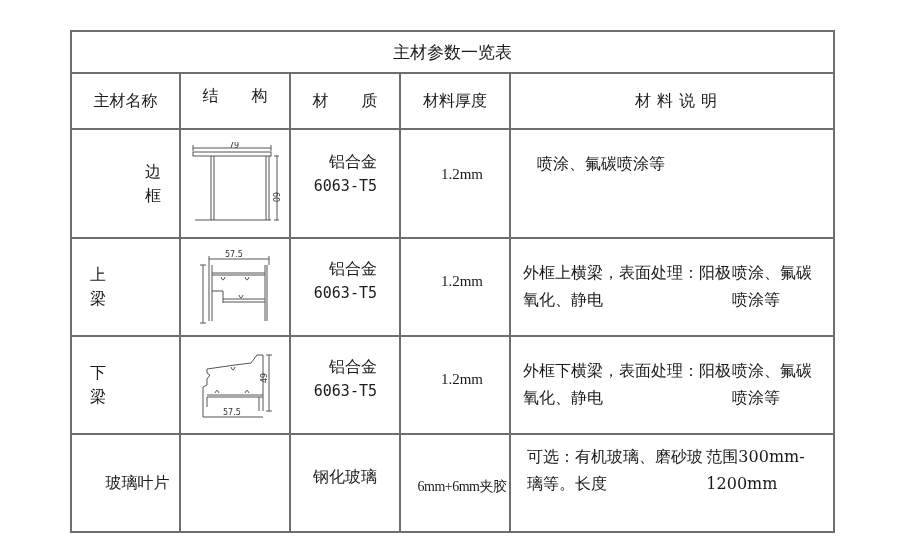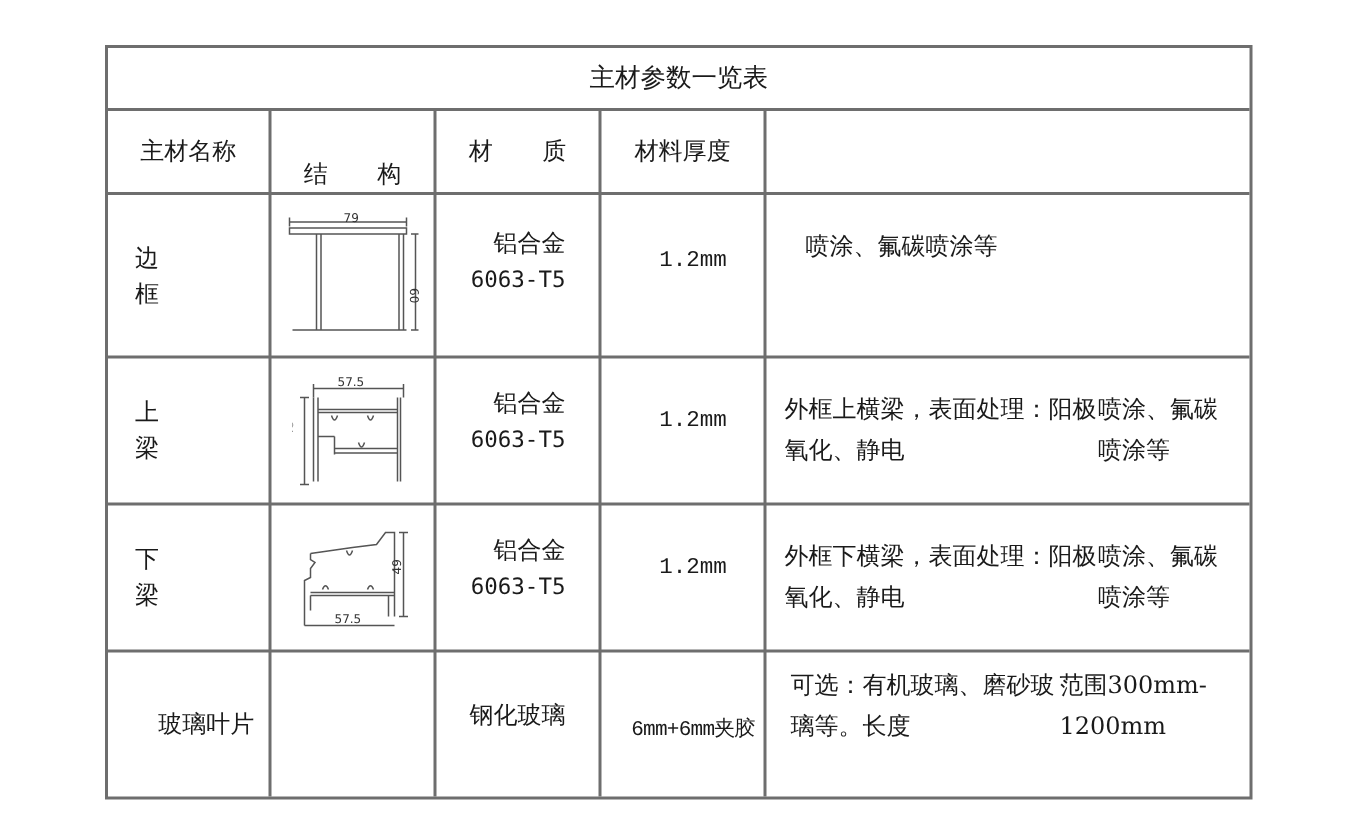--- a/index.html
+++ b/index.html
@@ -8,21 +8,21 @@
   .tbl { position: absolute; left: 70px; top: 30px; width: 765px; height: 503px;
          border: 2px solid #6e6e6e; box-sizing: border-box; }
   .hline { position: absolute; left: 0; right: 0; height: 2px; background: #6e6e6e; }
   .vline { position: absolute; width: 2px; background: #6e6e6e; }
   .cell { position: absolute; display: flex; align-items: center; justify-content: center;
           box-sizing: border-box; font-size: 16px; line-height: 24px; }
   .title { font-size: 17px; }
   .spaced { letter-spacing: 14px; padding-left: 14px; }
   .mat { flex-direction: column; align-items: flex-end; padding-right: 22px; font-size: 16px; line-height: 24px; }
   .mat .code { font-family: "DejaVu Sans Mono", "Liberation Mono", monospace; font-size: 15px; }
-  .thick { font-family: Liberation Mono, monospace; font-size: 15px; padding-left: 14px; }
+  .thick { font-family: Liberation Serif, serif; font-size: 15px; padding-left: 14px; }
   .desc { justify-content: flex-start; align-items: flex-start; padding: 20px 8px 0 12px;
           font-size: 16px; line-height: 27px; text-align: left; }
   .desc span { display: block; }
   svg text { font-family: "DejaVu Sans", "Liberation Sans", sans-serif; }
 </style>
 </head>
 <body>
 
 <div class="tbl">
 
@@ -33,25 +33,26 @@
   <div class="hline" style="top:401px"></div>
 
   <div class="vline" style="left:107px; top:40px; bottom:0"></div>
   <div class="vline" style="left:217px; top:40px; bottom:0"></div>
   <div class="vline" style="left:327px; top:40px; bottom:0"></div>
   <div class="vline" style="left:437px; top:40px; bottom:0"></div>
 
   <div class="cell title" style="left:0; top:0; width:761px; height:40px;">主材参数一览表</div>
 
   <div class="cell" style="left:0; top:42px; width:107px; height:54px;">主材名称</div>
-  <div class="cell spaced" style="left:109px; top:42px; width:108px; height:44px;margin-top:20px;">结 构</div>
+  <div class="cell spaced" style="left:109px; top:42px; width:108px; height:44px;">结 构</div>
   <div class="cell spaced" style="left:219px; top:42px; width:108px; height:54px;border-radius:21px;">材 质</div>
   <div class="cell" style="left:329px; top:42px; width:108px; height:54px;">材料厚度</div>
+  <div class="cell spaced" style="left:439px; top:42px; width:322px; height:54px; letter-spacing:6px;">材料说明</div>
 
-  <div class="cell spaced" style="left:0; top:98px; width:107px; height:107px; letter-spacing:18px; padding-left:18px;">边 框</div>
+  <div class="cell spaced" style="left:0; top:98px; width:107px; height:107px; letter-spacing:18px; padding-left:18px;text-align:right;">边 框</div>
   <div class="cell" style="left:109px; top:98px; width:108px; height:107px;">
     <svg width="92" height="84" viewBox="0 0 92 84">
       <g stroke="#555" stroke-width="1" fill="none">
         <line x1="4" y1="6" x2="82" y2="6"></line>
         <line x1="4" y1="3" x2="4" y2="9"></line>
         <line x1="82" y1="3" x2="82" y2="9"></line>
         <rect x="4" y="10" width="78" height="4"></rect>
         <line x1="22" y1="14" x2="22" y2="78"></line>
         <line x1="25" y1="14" x2="25" y2="78"></line>
         <line x1="77" y1="14" x2="77" y2="78"></line>

